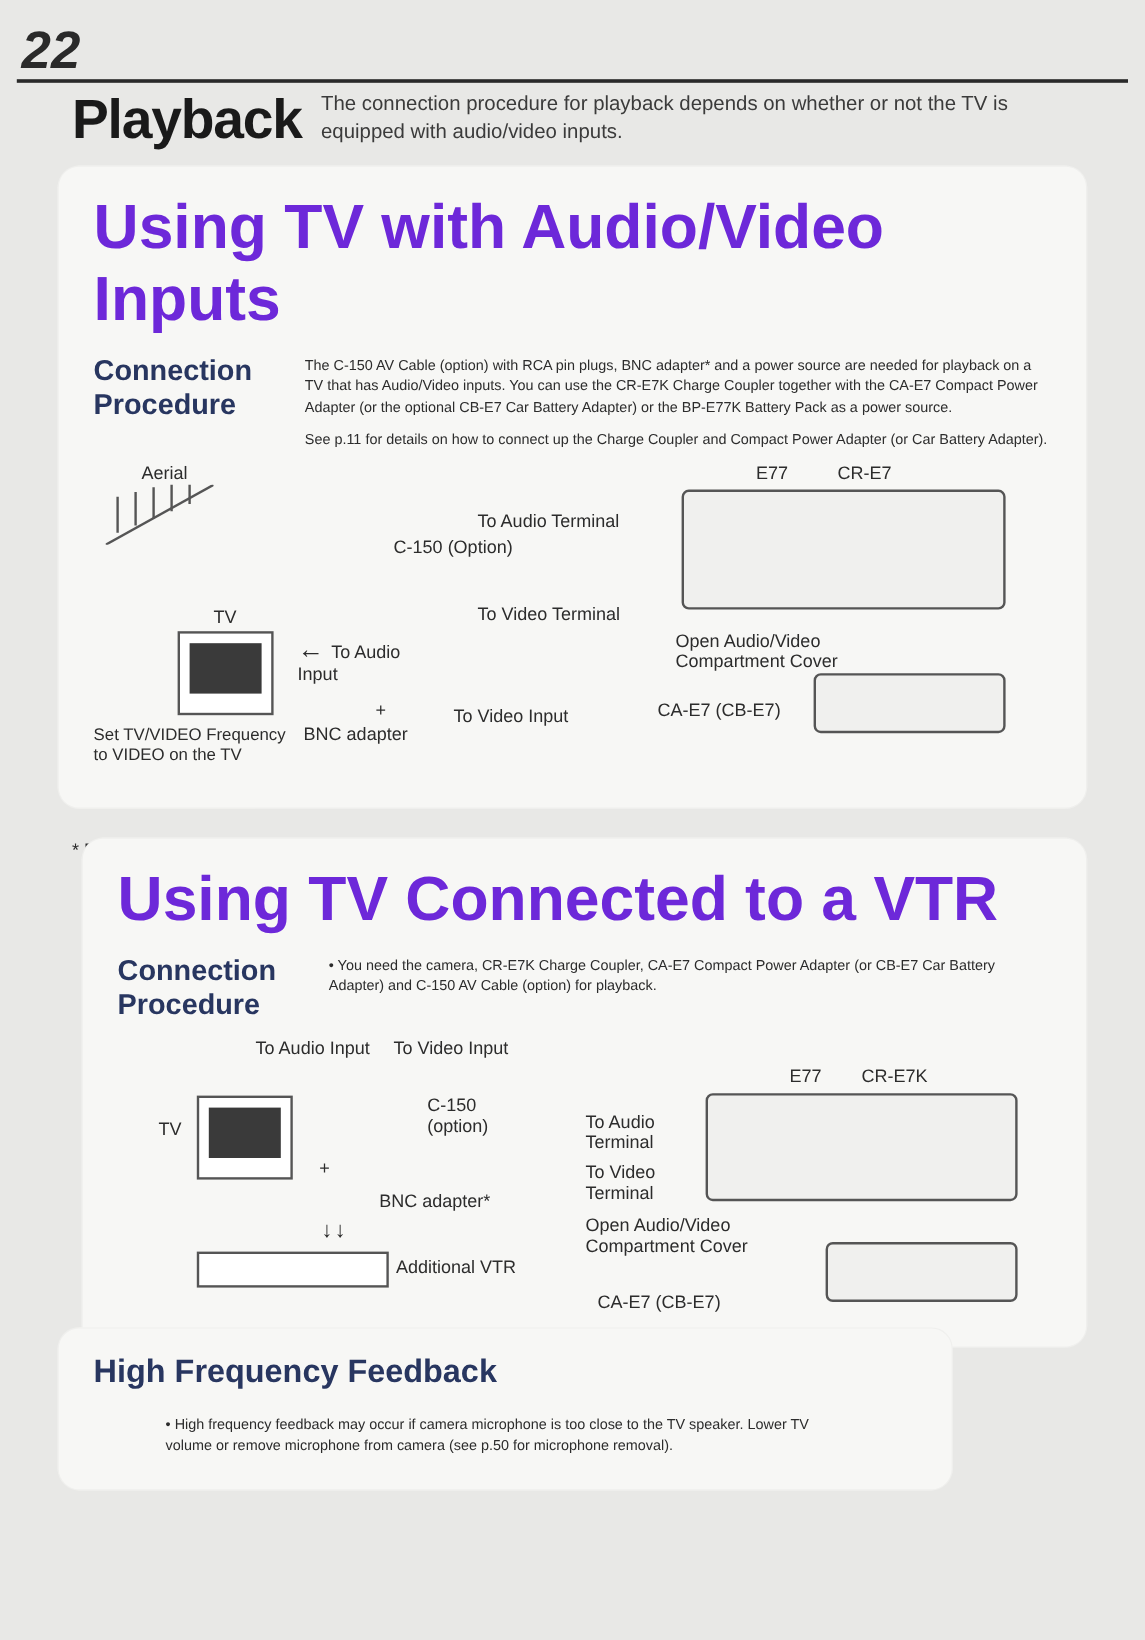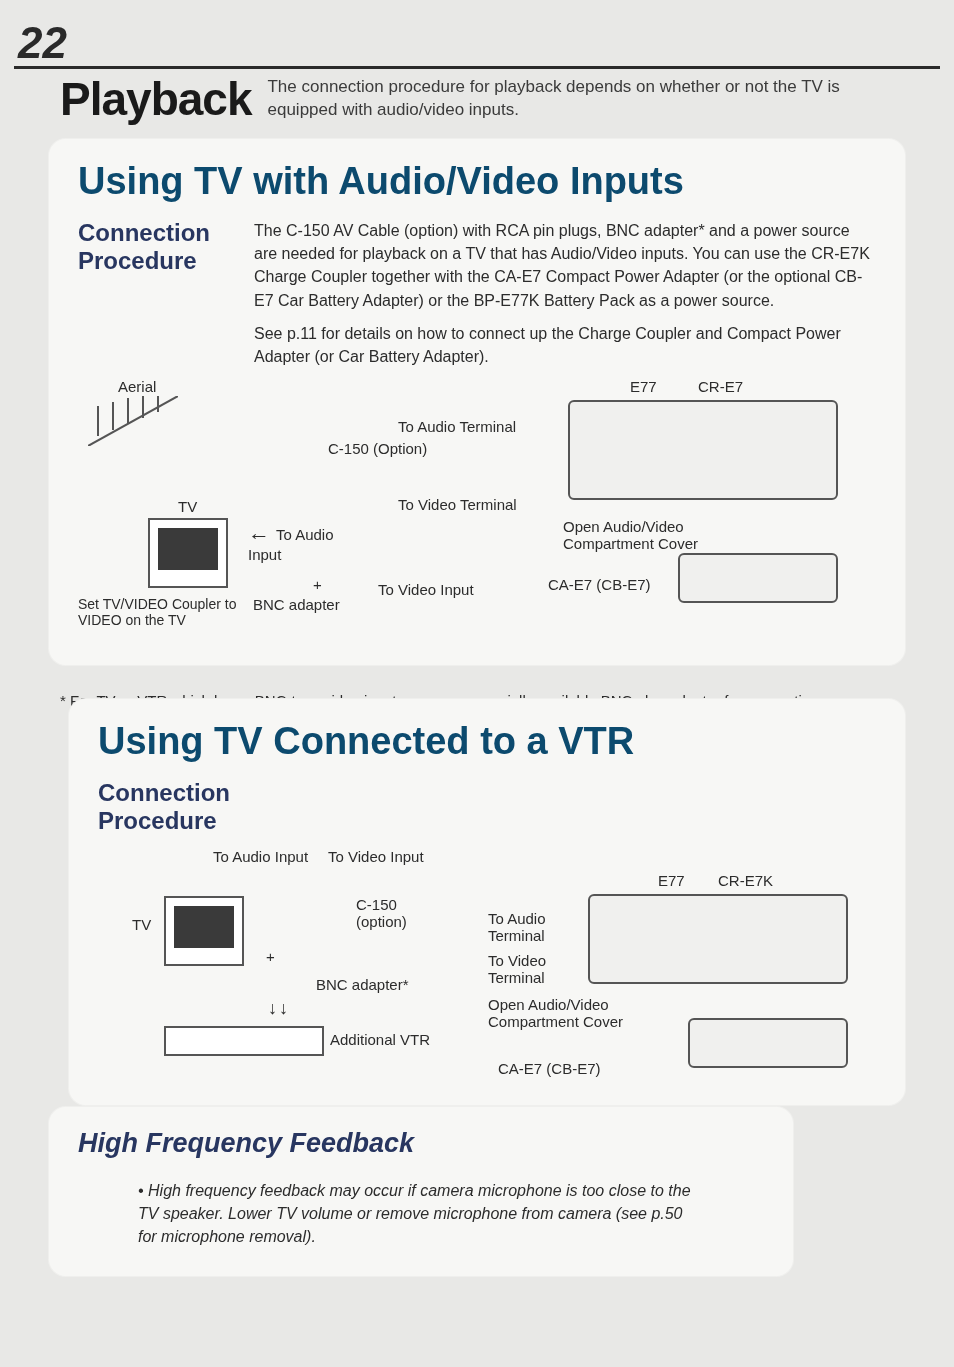--- a/index.html
+++ b/index.html
@@ -52,40 +52,40 @@
   }
   .panel {
     background: #f7f7f5;
     border-radius: 18px;
     padding: 22px 30px 28px 30px;
     margin: 0 48px 24px 48px;
     box-shadow: inset 0 0 0 1px rgba(0,0,0,0.03);
   }
   #panel1 { position: absolute; top: 138px; left: 0; width: 954px; }
   #panel2 { position: absolute; top: 698px; left: 0; width: 954px; padding-left: 20px; }
-  #panel3 { position: absolute; top: 1106px; left: 0; width: 842px; font-style: italic; }
+  #panel3 { position: absolute; top: 1106px; left: 0; width: 842px; }
   .panel-h1 {
-    font-size: 38px;
+    font-size: 52px;
     font-weight: 800;
-    color: #0c4a6e;
+    color: #6d28d9;
     margin-bottom: 16px;
   }
   .two-col {
     display: flex;
     gap: 16px;
   }
   .side-h {
     font-size: 24px;
     font-weight: 800;
     color: #283660;
     line-height: 1.15;
     flex: 0 0 160px;
   }
   .body-text {
-    font-size: 16px;
+    font-size: 12px;
     color: #2c2c2c;
     line-height: 1.45;
   }
   .body-text p { margin-bottom: 10px; }
   .body-text ul { list-style: none; padding-left: 0; }
   .body-text li::before { content: "• "; }
   .diagram {
     height: 260px;
     position: relative;
     font-size: 15px;
@@ -179,38 +179,43 @@
       <div class="tv-sketch" style="left:70px; top:140px;"></div>
 
       <span class="lbl" style="left:320px; top:40px;">To Audio Terminal</span>
       <span class="lbl" style="left:250px; top:62px;">C-150 (Option)</span>
       <span class="lbl" style="left:320px; top:118px;">To Video Terminal</span>
 
       <span class="lbl arrow-left" style="left:170px; top:142px; white-space:normal; width:100px;">To Audio Input</span>
       <span class="lbl" style="left:235px; top:198px;">+</span>
       <span class="lbl" style="left:300px; top:203px;">To Video Input</span>
       <span class="lbl" style="left:175px; top:218px;">BNC adapter</span>
-      <span class="lbl" style="left:0px; top:218px; white-space:normal; width:175px; font-size:14px;">Set TV/VIDEO Coupler to VIDEO on the TV</span>
+      <span class="lbl" style="left:0px; top:218px; white-space:normal; width:175px; font-size:14px;">Set TV/VIDEO Frequency to VIDEO on the TV</span>
 
       <span class="lbl" style="left:552px; top:0;">E77</span>
       <span class="lbl" style="left:620px; top:0;">CR-E7</span>
       <div class="camera-sketch" style="left:490px; top:22px; width:270px; height:100px;"></div>
       <span class="lbl" style="left:485px; top:140px; white-space:normal; width:160px;">Open Audio/Video Compartment Cover</span>
       <span class="lbl" style="left:470px; top:198px;">CA-E7 (CB-E7)</span>
       <div class="camera-sketch" style="left:600px; top:175px; width:160px; height:50px;"></div>
     </div>
   </div>
   <div class="footnote">* For TV or VTR which has a BNC-type video input, use a commercially available BNC plug adapter for connection.</div>
 </div>
 
 <div id="panel2">
   <div class="panel">
     <div class="panel-h1">Using TV Connected to a VTR</div>
     <div class="two-col">
       <div class="side-h">Connection Procedure</div>
+      <div class="body-text">
+        <ul>
+            <li>You need the camera, CR-E7K Charge Coupler, CA-E7 Compact Power Adapter (or CB-E7 Car Battery Adapter) and C-150 AV Cable (option) for playback.</li>
+          </ul>
+      </div>
     </div>
 
     <div class="diagram2">
       <span class="lbl" style="left:115px; top:0;">To Audio Input</span>
       <span class="lbl" style="left:230px; top:0;">To Video Input</span>
 
       <span class="lbl" style="left:34px; top:68px;">TV</span>
       <div class="tv-sketch" style="left:66px; top:48px;"></div>
 
       <span class="lbl" style="left:258px; top:48px; white-space:normal; width:70px;">C-150 (option)</span>

